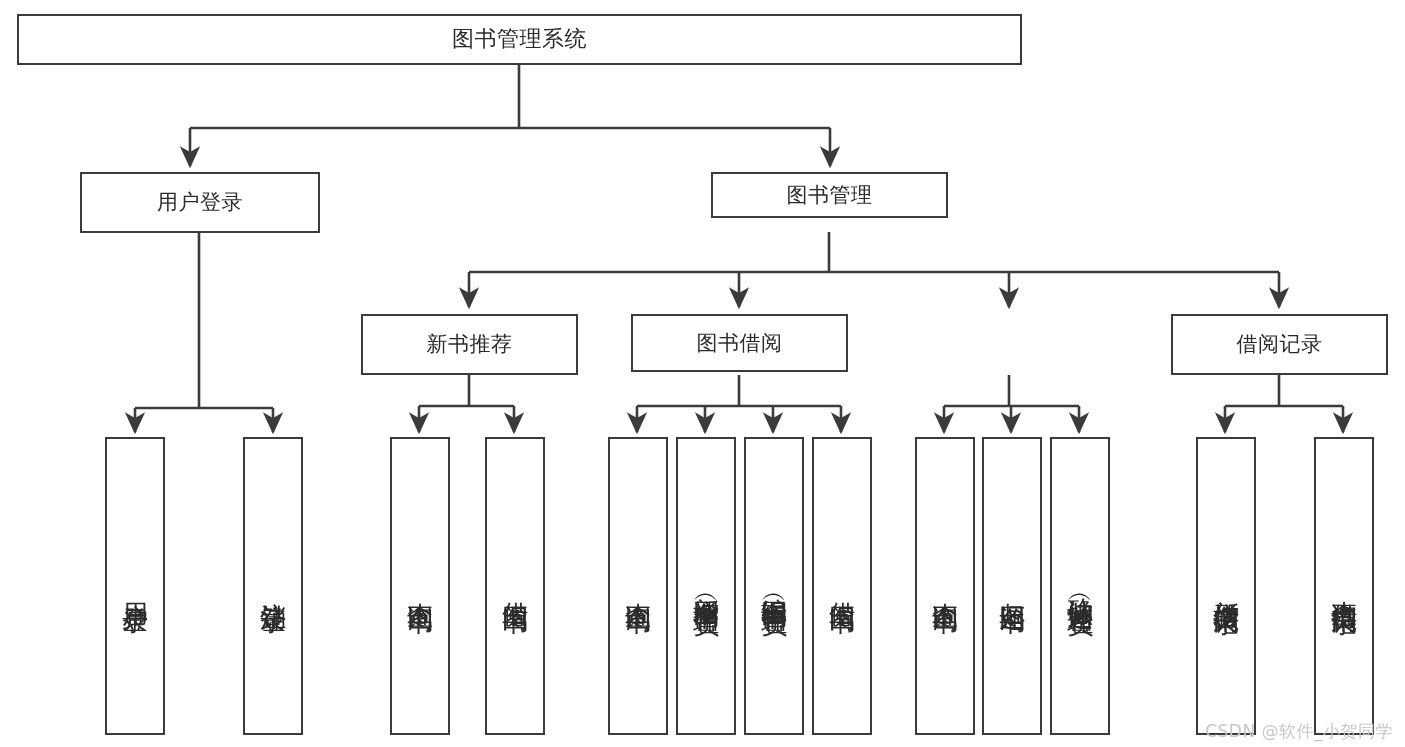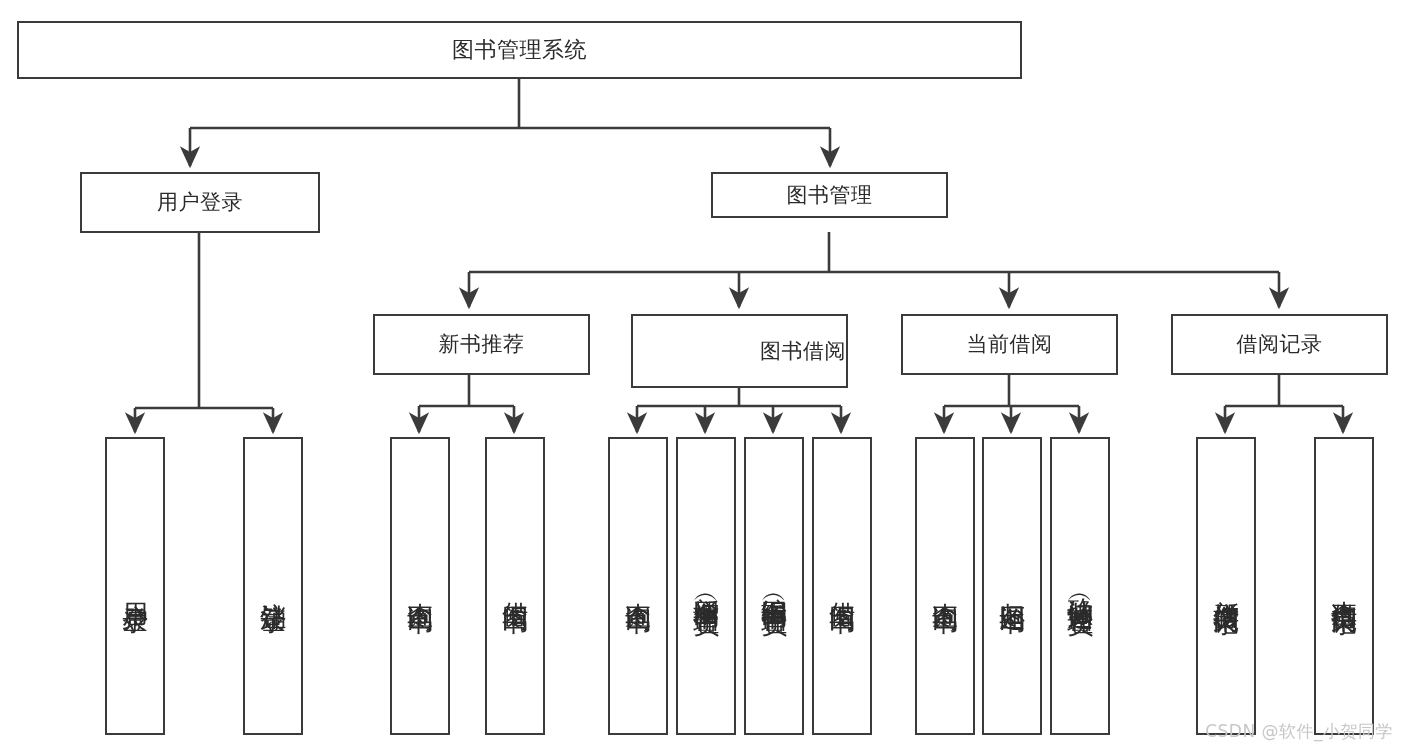--- a/index.html
+++ b/index.html
@@ -125,39 +125,36 @@
       <path d="M1011,406 L1011,432" marker-end="url(#arrow)"></path>
       <path d="M1079,406 L1079,432" marker-end="url(#arrow)"></path>
 
       <path d="M1279,375 L1279,406"></path>
       <path d="M1225,406 L1343,406"></path>
       <path d="M1225,406 L1225,432" marker-end="url(#arrow)"></path>
       <path d="M1343,406 L1343,432" marker-end="url(#arrow)"></path>
     </g>
   </svg>
 
-  <div class="node h root" style="left:17px; top:14px; width:1005px; height:58px;margin-top:7px;">
+  <div class="node h root" style="left:17px; top:14px; width:1005px; height:51px;">
     <span class="lbl">图书管理系统</span>
   </div>
 
   <div class="node h" style="left:80px; top:172px; width:240px; height:61px;">
     <span class="lbl">用户登录</span>
   </div>
   <div class="node h" style="left:711px; top:172px; width:237px; height:46px;">
     <span class="lbl">图书管理</span>
   </div>
 
-  <div class="node h" style="left:361px; top:314px; width:217px; height:61px;margin-left:12px;">
+  <div class="node h" style="left:361px; top:314px; width:217px; height:61px;">
     <span class="lbl">新书推荐</span>
   </div>
-  <div class="node h" style="left:631px; top:314px; width:217px; height:74px;justify-content:flex-end;">
+  <div class="node h" style="left:631px; top:314px; width:217px; height:58px;">
     <span class="lbl">图书借阅</span>
-  </div>
-  <div class="node h" style="left:901px; top:314px; width:217px; height:61px;">
-    <span class="lbl">当前借阅</span>
   </div>
   <div class="node h" style="left:1171px; top:314px; width:217px; height:61px;">
     <span class="lbl">借阅记录</span>
   </div>
 
   <div class="node v" style="left:105px; top:437px; width:60px; height:298px;">
     <span class="lbl">用户登录</span>
   </div>
   <div class="node v" style="left:243px; top:437px; width:60px; height:298px;">
     <span class="lbl">注销登录</span>

